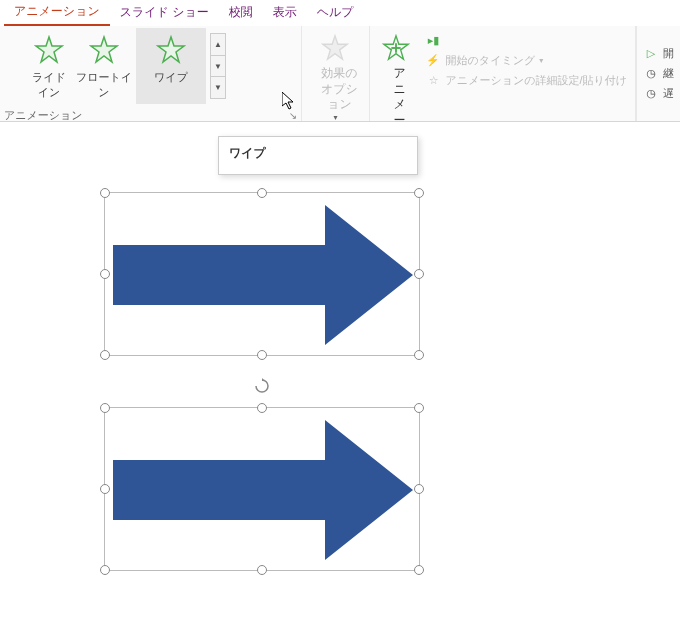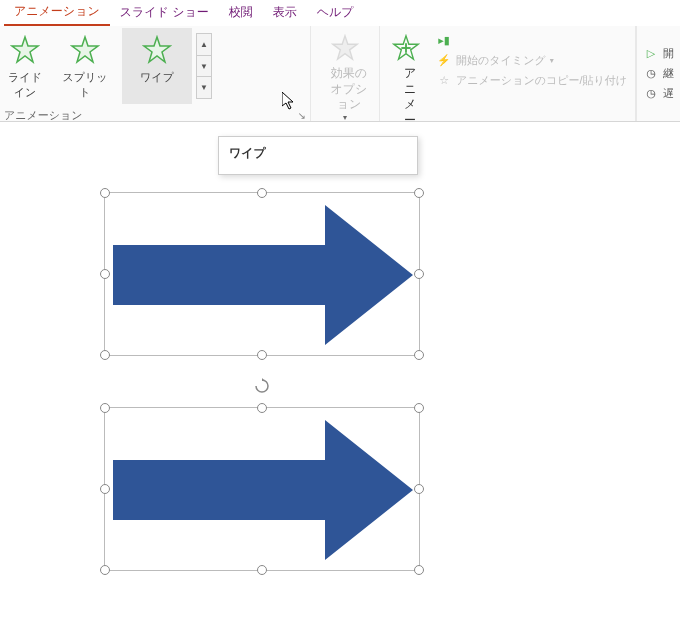--- a/index.html
+++ b/index.html
@@ -11,21 +11,21 @@
 .tab.contextual { color: #c43e1c; }
 
 .ribbon { display: flex; height: 96px; background: #fafafa; border-bottom: 1px solid #d6d6d6; }
 
 .group { display: flex; flex-direction: column; border-right: 1px solid #e8e8e8; }
 .group-body { flex: 1; display: flex; align-items: flex-start; padding: 2px; }
 .group-label { font-size: 11px; color: #666; text-align: center; padding: 2px 4px 3px; display: flex; justify-content: center; align-items: center; gap: 4px; }
 .group-label .launcher { font-size: 10px; color: #888; cursor: pointer; }
 
 .gallery { display: flex; align-items: center; }
-.gallery-items { display: flex; gap: 9px; }
+.gallery-items { display: flex; gap: 0; margin-left: 24px; }
 .gallery-item { display: flex; flex-direction: column; align-items: center; width: 56px; padding: 4px 2px; cursor: pointer; }
 .gallery-item:hover, .gallery-item.hover { background: #e6e6e6; }
 .gallery-item .icon-wrap { width: 36px; height: 36px; display: flex; align-items: center; justify-content: center; }
 .gallery-item .label { font-size: 11px; text-align: center; margin-top: 2px; color: #444; }
 
 .gallery-spinner { display: flex; flex-direction: column; margin-left: 4px; border: 1px solid #ccc; }
 .spin-btn { width: 14px; height: 21px; display: flex; align-items: center; justify-content: center; font-size: 8px; color: #555; cursor: pointer; background: #f4f4f4; }
 .spin-btn + .spin-btn { border-top: 1px solid #ccc; }
 .spin-btn.more { height: 22px; }
 
@@ -83,27 +83,27 @@
       <div class="gallery">
         <div class="gallery-items">
           <div class="gallery-item" style="width:46px">
             <div class="icon-wrap">
               <svg width="30" height="30" viewBox="0 0 30 30">
                   <polygon points="15,2 18,11 28,11 20,17 23,27 15,21 7,27 10,17 2,11 12,11" fill="#e8f5e8" stroke="#4caf50" stroke-width="1.5"></polygon>
                 </svg>
             </div>
             <div class="label">ライドイン</div>
           </div>
-          <div class="gallery-item">
+          <div class="gallery-item" style="width:64px">
             <div class="icon-wrap">
               <svg width="30" height="30" viewBox="0 0 30 30">
                   <polygon points="15,2 18,11 28,11 20,17 23,27 15,21 7,27 10,17 2,11 12,11" fill="#e8f5e8" stroke="#4caf50" stroke-width="1.5"></polygon>
                 </svg>
             </div>
-            <div class="label">スプリット</div>
+            <div class="label">フロートイン</div>
           </div>
           <div class="gallery-item hover" style="width:70px">
             <div class="icon-wrap">
               <svg width="30" height="30" viewBox="0 0 30 30">
                   <polygon points="15,2 18,11 28,11 20,17 23,27 15,21 7,27 10,17 2,11 12,11" fill="#e8f5e8" stroke="#4caf50" stroke-width="1.5"></polygon>
                 </svg>
             </div>
             <div class="label">ワイプ</div>
           </div>
         </div>
@@ -155,21 +155,21 @@
         <div class="adv-row">
           <span class="mini-icon" style="color:#4caf50">▸▮</span>
         </div>
         <div class="adv-row disabled">
           <span class="mini-icon">⚡</span>
           <span>開始のタイミング</span>
           <span style="font-size:8px">▾</span>
         </div>
         <div class="adv-row disabled">
           <span class="mini-icon">☆</span>
-          <span>アニメーションのコピー/貼り付け</span>
+          <span>アニメーションの詳細設定/貼り付け</span>
         </div>
       </div>
     </div>
     <div class="group-label">
       <span>アニメーションの詳細設定</span>
     </div>
   </div>
 
   <div class="side-col" style="border-left:1px solid #e8e8e8">
     <div class="adv-row">

